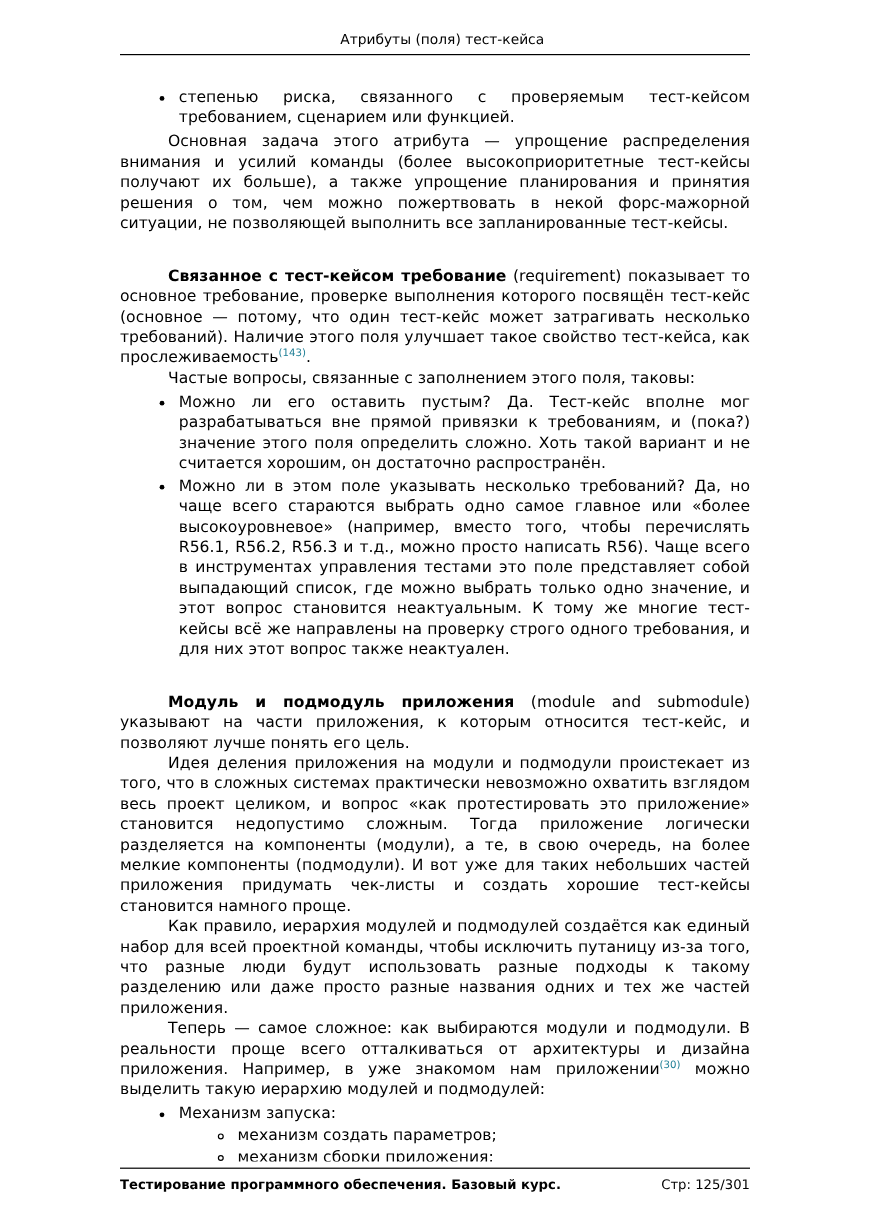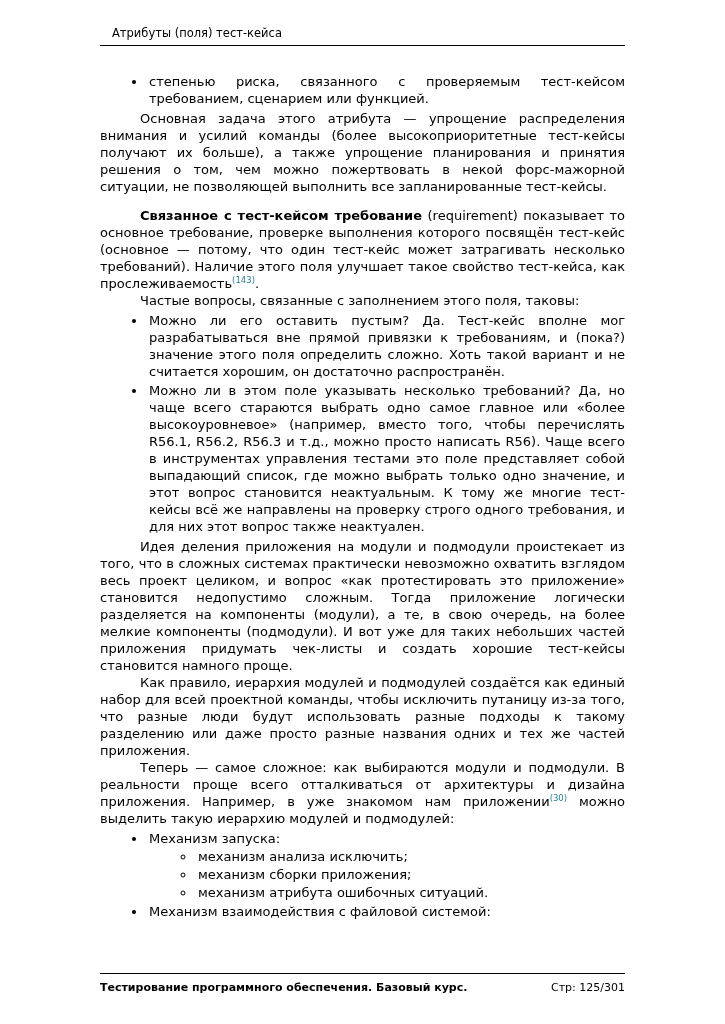--- a/index.html
+++ b/index.html
@@ -10,29 +10,30 @@
     background:#ffffff;
     color:#000000;
     font-family:"DejaVu Sans", "Liberation Sans", sans-serif;
     overflow:hidden;
   }
   .header {
     position:absolute; top:26px; left:100px; right:100px;
     border-bottom:1px solid #000;
     padding:0 0 5px 12px;
     font-size:11.5px;
+    text-align:center;
   }
   .body {
     position:absolute; top:70px; left:100px; right:100px; bottom:56px;
     font-size:13px; line-height:17px;
     text-align:justify;
     overflow:hidden;
   }
   p.para { text-indent:40px; }
-  p.lead { margin-top:12px; }
+  p.lead { margin-top:27px; }
   .bold { font-weight:bold; }
   sup.ref {
     font-size:8.5px;
     vertical-align:super;
     line-height:0;
     cursor:pointer;
   }
   ul.l1 {
     list-style:disc;
     margin:3px 0 3px 0;
@@ -73,32 +74,33 @@
 
     <p class="para lead"><span class="bold">Связанное с тест-кейсом требование</span><span> (requirement) показывает то основное требование, проверке выполнения которого посвящён тест-кейс (основное — потому, что один тест-кейс может затрагивать несколько требований). Наличие этого поля улучшает такое свойство тест-кейса, как прослеживаемость</span><sup class="ref" style="color: rgb(31, 127, 150);">(143)</sup><span>.</span></p>
 
     <p class="para">Частые вопросы, связанные с заполнением этого поля, таковы:</p>
 
     <ul class="l1">
       <li>Можно ли его оставить пустым? Да. Тест-кейс вполне мог разрабатываться вне прямой привязки к требованиям, и (пока?) значение этого поля определить сложно. Хоть такой вариант и не считается хорошим, он достаточно распространён.</li>
       <li>Можно ли в этом поле указывать несколько требований? Да, но чаще всего стараются выбрать одно самое главное или «более высокоуровневое» (например, вместо того, чтобы перечислять R56.1, R56.2, R56.3 и т.д., можно просто написать R56). Чаще всего в инструментах управления тестами это поле представляет собой выпадающий список, где можно выбрать только одно значение, и этот вопрос становится неактуальным. К тому же многие тест-кейсы всё же направлены на проверку строго одного требования, и для них этот вопрос также неактуален.</li>
     </ul>
 
+    <p class="para lead"><span class="bold">Модуль и подмодуль приложения</span><span> (module and submodule) указывают на части приложения, к которым относится тест-кейс, и позволяют лучше понять его цель.</span></p>
 
     <p class="para">Идея деления приложения на модули и подмодули проистекает из того, что в сложных системах практически невозможно охватить взглядом весь проект целиком, и вопрос «как протестировать это приложение» становится недопустимо сложным. Тогда приложение логически разделяется на компоненты (модули), а те, в свою очередь, на более мелкие компоненты (подмодули). И вот уже для таких небольших частей приложения придумать чек-листы и создать хорошие тест-кейсы становится намного проще.</p>
 
     <p class="para">Как правило, иерархия модулей и подмодулей создаётся как единый набор для всей проектной команды, чтобы исключить путаницу из-за того, что разные люди будут использовать разные подходы к такому разделению или даже просто разные названия одних и тех же частей приложения.</p>
 
     <p class="para"><span>Теперь — самое сложное: как выбираются модули и подмодули. В реальности проще всего отталкиваться от архитектуры и дизайна приложения. Например, в уже знакомом нам приложении</span><sup class="ref" style="color: rgb(31, 127, 150);">(30)</sup><span> можно выделить такую иерархию модулей и подмодулей:</span></p>
 
     <ul class="l1">
       <li>
         <span>Механизм запуска:</span>
         <ul class="l2">
-          <li>механизм анализа исключить;</li>
+          <li>механизм создать параметров;</li>
           <li>механизм сборки приложения;</li>
           <li>механизм атрибута ошибочных ситуаций.</li>
         </ul>
       </li>
       <li>
         <span>Механизм взаимодействия с файловой системой:</span>
         
       </li>
     </ul>
 

